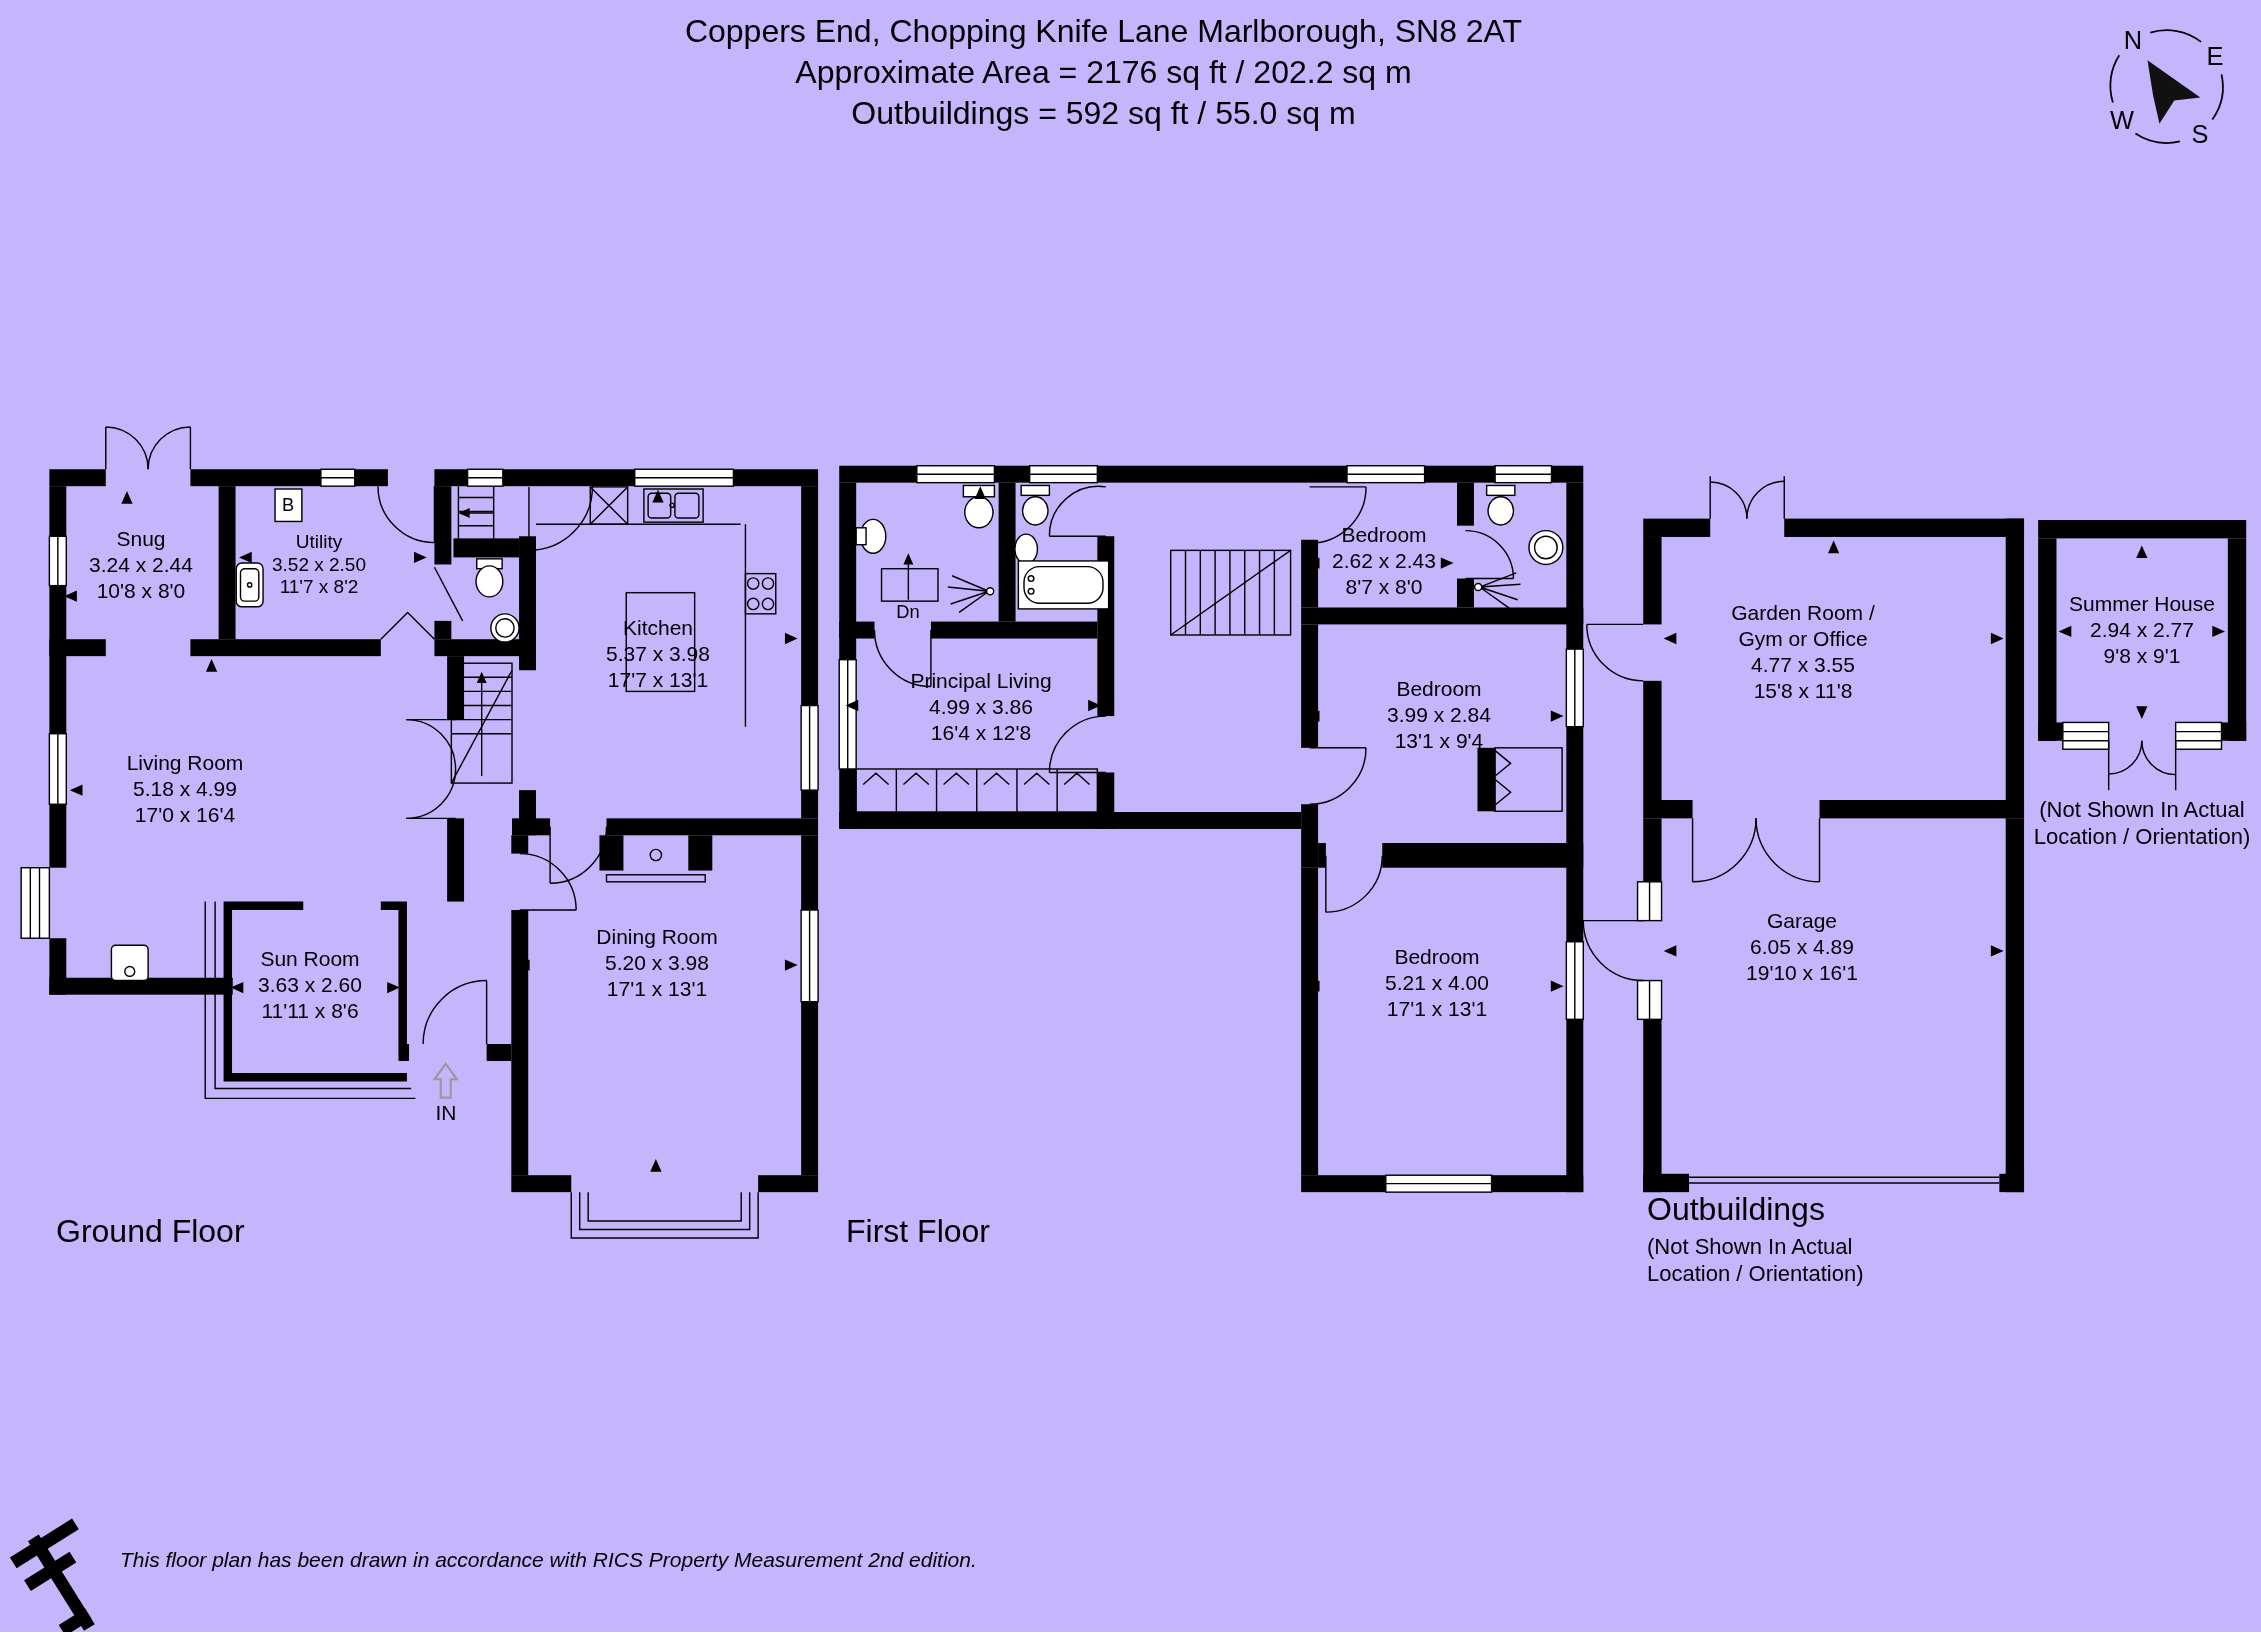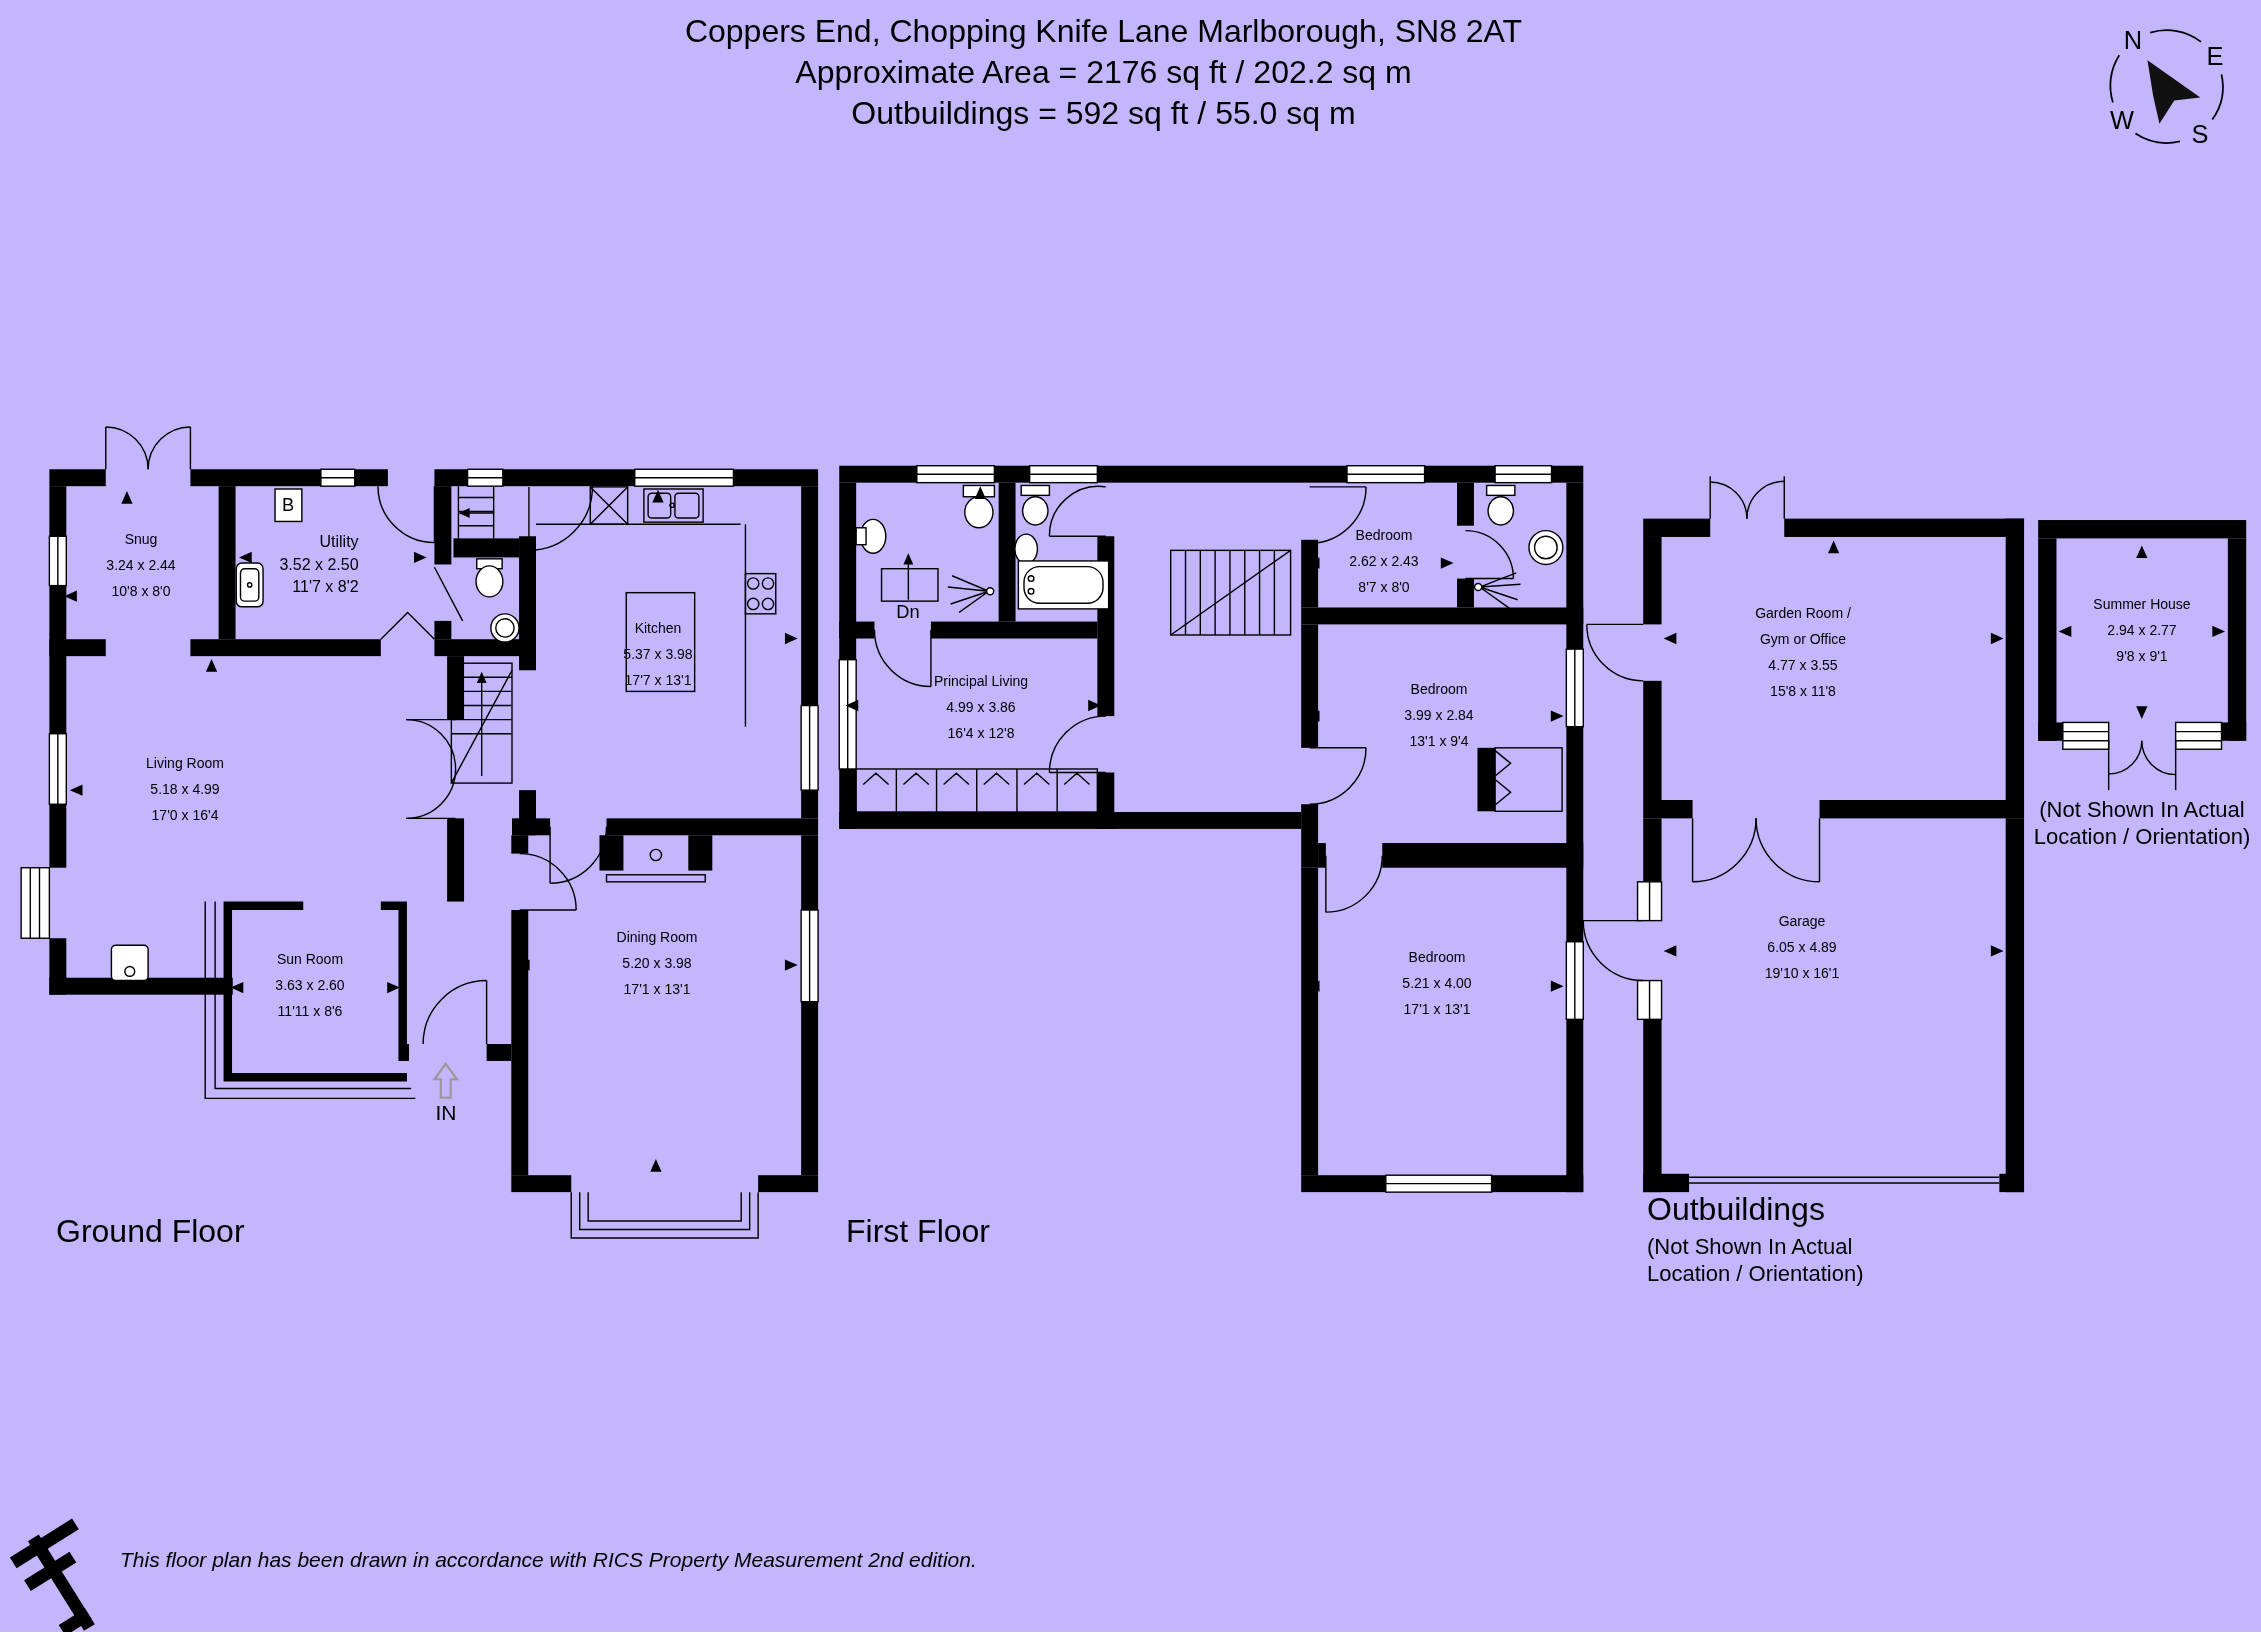--- a/index.html
+++ b/index.html
@@ -2,22 +2,22 @@
 <html style="font-size:11.3px"><head>
 <meta charset="utf-8">
 <style>
   html,body{margin:0;padding:0;background:#fff;}
   .canvas{position:relative;width:2261px;height:1632px;background:#c4b5fd;
           font-family:"Liberation Sans", sans-serif;color:#000;overflow:hidden;}
   .hdr{position:absolute;left:550px;top:11.3px;width:1107px;text-align:center;
        font-size:32px;line-height:41px;}
   .hdr div{white-space:nowrap;}
   .rlabel{position:absolute;transform:translate(-50%,-50%);text-align:center;
-          font-size:14px;line-height:26px;white-space:nowrap;}
-  .rlabel.small{font-size:16px;line-height:22.6px;text-align:right;}
+          font-size:21px;line-height:26px;white-space:nowrap;}
+  .rlabel.small{font-size:19px;line-height:22.6px;}
   .tag{position:absolute;transform:translate(-50%,-50%);font-size:18.3px;white-space:nowrap;}
   .tag.in{font-size:21px;}
   .big{position:absolute;font-size:32px;white-space:nowrap;transform:translateY(-50%);}
   .note{position:absolute;font-size:22px;line-height:27px;white-space:nowrap;}
   .note.centered{transform:translateX(-50%);text-align:center;}
   .cletter{position:absolute;transform:translate(-50%,-50%);font-size:25.4px;}
   .footline{position:absolute;font-size:21px;white-space:nowrap;transform:translateY(-50%);font-style:italic;}
   svg{position:absolute;left:0;top:0;}
 </style>
 </head>

